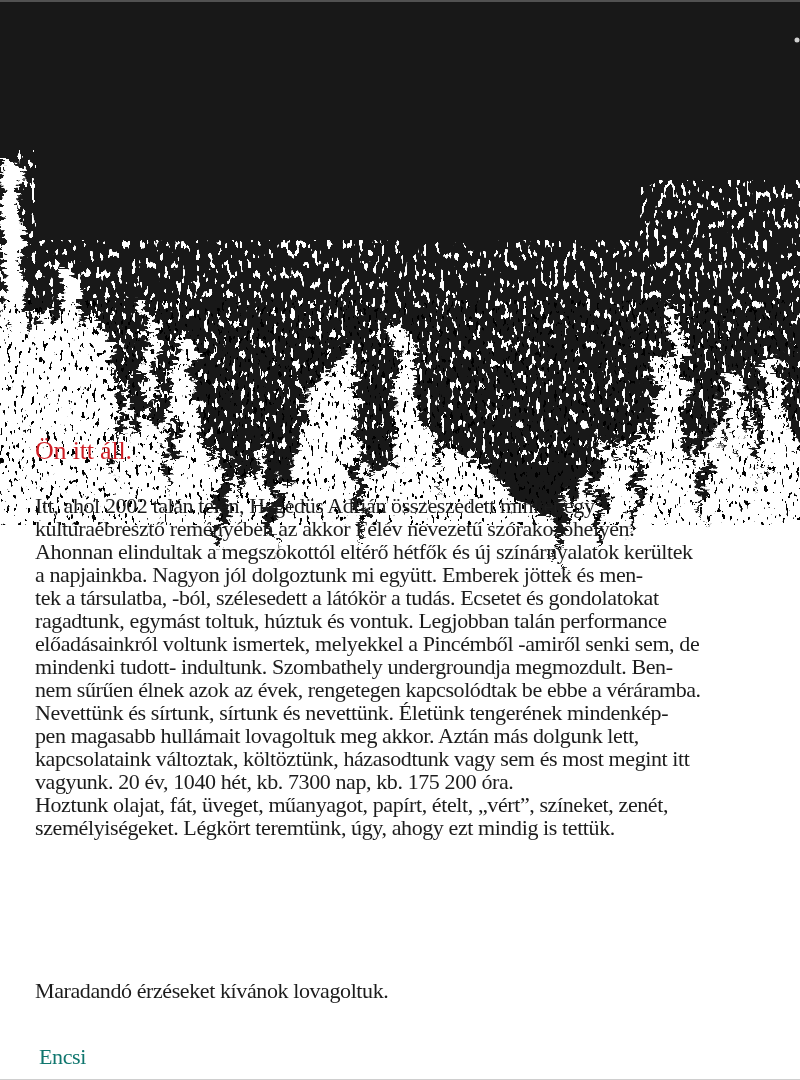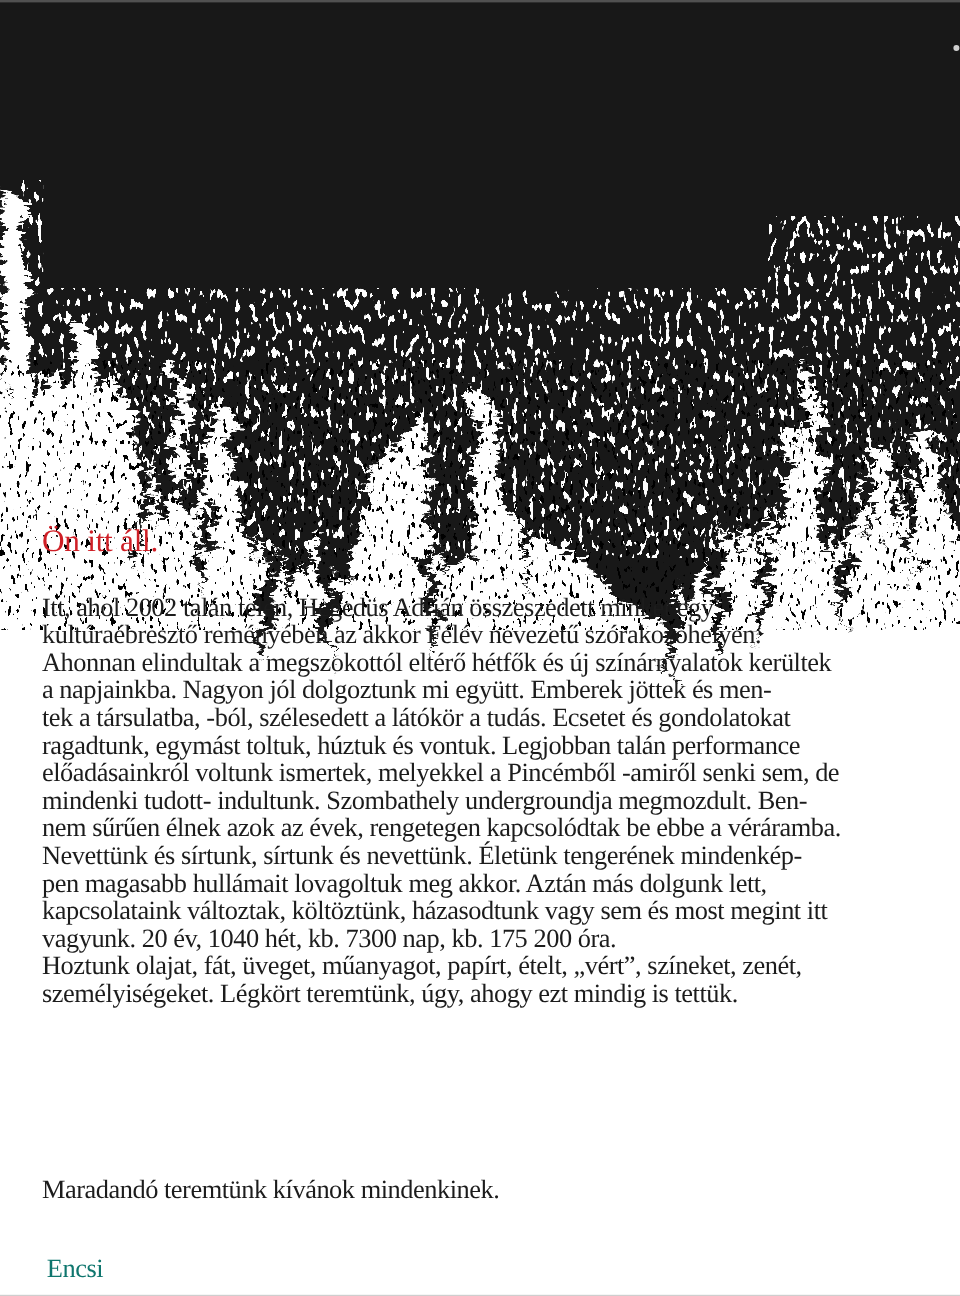--- a/index.html
+++ b/index.html
@@ -136,19 +136,19 @@
 előadásainkról voltunk ismertek, melyekkel a Pincémből -amiről senki sem, de
 mindenki tudott- indultunk. Szombathely undergroundja megmozdult. Ben-
 nem sűrűen élnek azok az évek, rengetegen kapcsolódtak be ebbe a véráramba.
 Nevettünk és sírtunk, sírtunk és nevettünk. Életünk tengerének mindenkép-
 pen magasabb hullámait lovagoltuk meg akkor. Aztán más dolgunk lett,
 kapcsolataink változtak, költöztünk, házasodtunk vagy sem és most megint itt
 vagyunk. 20 év, 1040 hét, kb. 7300 nap, kb. 175 200 óra.
 Hoztunk olajat, fát, üveget, műanyagot, papírt, ételt, „vért”, színeket, zenét,
 személyiségeket. Légkört teremtünk, úgy, ahogy ezt mindig is tettük.</div>
 
-  <p class="closing">Maradandó teremtünk kívánok mindenkinek.</p>
+  <p class="closing">Maradandó érzéseket kívánok lovagoltuk.</p>
 
   <p class="signature">Encsi</p>
 
   <div class="edge-top"></div>
   <div class="edge-bottom"></div>
 </div>
 
 </body></html>

